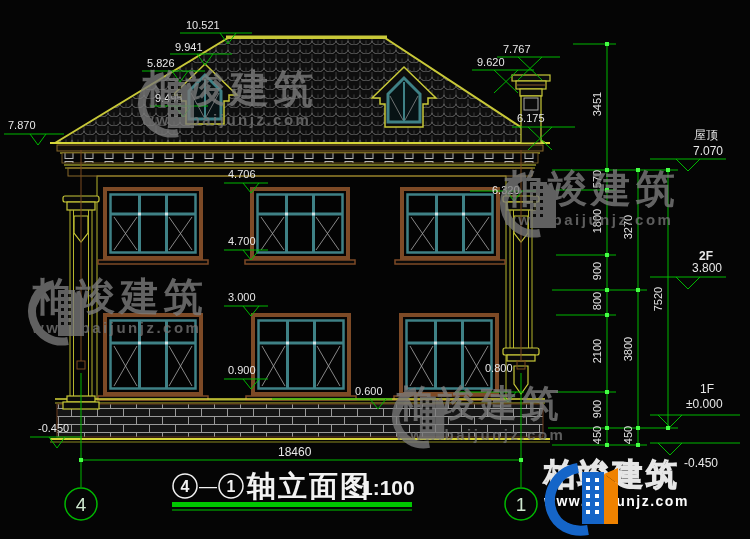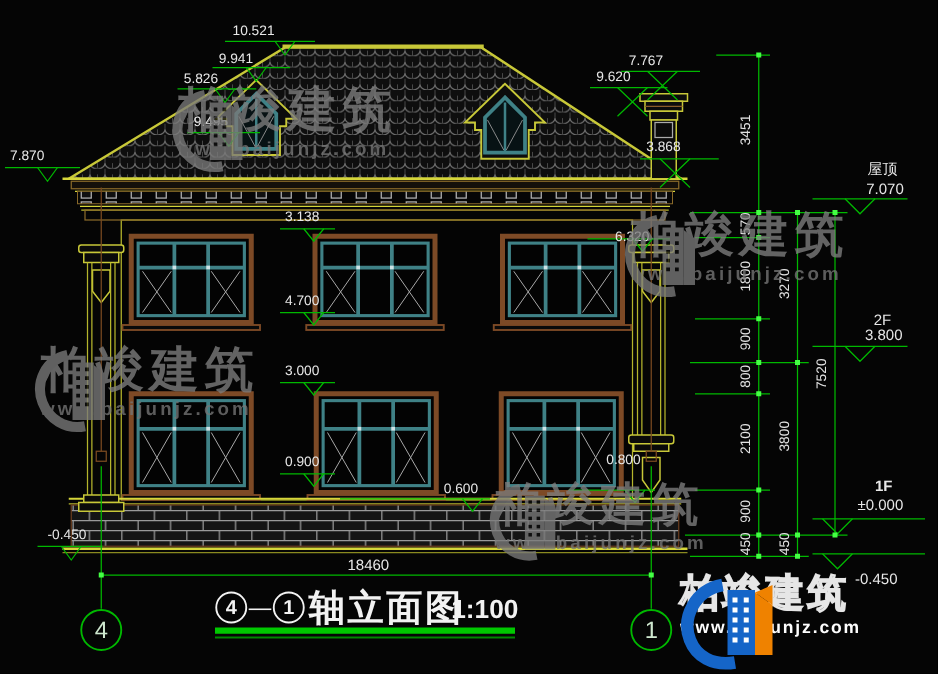--- a/index.html
+++ b/index.html
@@ -262,35 +262,35 @@
   </g>
 </svg>
 
 <div class="t" style="left:186px;top:19px">10.521</div>
 <div class="t" style="left:175px;top:41px">9.941</div>
 <div class="t" style="left:147px;top:57px">5.826</div>
 <div class="t" style="left:155px;top:92px">9.495</div>
 <div class="t" style="left:8px;top:119px">7.870</div>
 <div class="t" style="left:503px;top:43px">7.767</div>
 <div class="t" style="left:477px;top:56px">9.620</div>
-<div class="t" style="left:517px;top:112px">3.868</div>
-<div class="t" style="left:228px;top:168px">3.138</div>
+<div class="t" style="left:517px;top:112px">6.175</div>
+<div class="t" style="left:228px;top:168px">4.706</div>
 <div class="t" style="left:492px;top:184px">6.320</div>
 <div class="t" style="left:228px;top:235px">4.700</div>
 <div class="t" style="left:228px;top:291px">3.000</div>
 <div class="t" style="left:228px;top:364px">0.900</div>
 <div class="t" style="left:355px;top:385px">0.600</div>
 <div class="t" style="left:485px;top:362px">0.800</div>
 <div class="t" style="left:38px;top:422px">-0.450</div>
 
 <div class="t lvl" style="left:694px;top:129px">屋顶</div>
 <div class="t lvl" style="left:693px;top:145px">7.070</div>
-<div class="t lvl" style="left:699px;top:250px;font-weight:400">2F</div>
+<div class="t lvl" style="left:699px;top:250px;font-weight:700">2F</div>
 <div class="t lvl" style="left:692px;top:262px">3.800</div>
-<div class="t lvl" style="left:700px;top:383px;font-weight:700">1F</div>
+<div class="t lvl" style="left:700px;top:383px;font-weight:400">1F</div>
 <div class="t lvl" style="left:686px;top:398px">±0.000</div>
 <div class="t lvl" style="left:684px;top:457px">-0.450</div>
 
 <div class="vdim" style="left:562px;top:98px">3451</div>
 <div class="vdim" style="left:562px;top:173px">570</div>
 <div class="vdim" style="left:562px;top:215px">1800</div>
 <div class="vdim" style="left:562px;top:265px">900</div>
 <div class="vdim" style="left:562px;top:295px">800</div>
 <div class="vdim" style="left:562px;top:345px">2100</div>
 <div class="vdim" style="left:562px;top:403px">900</div>

